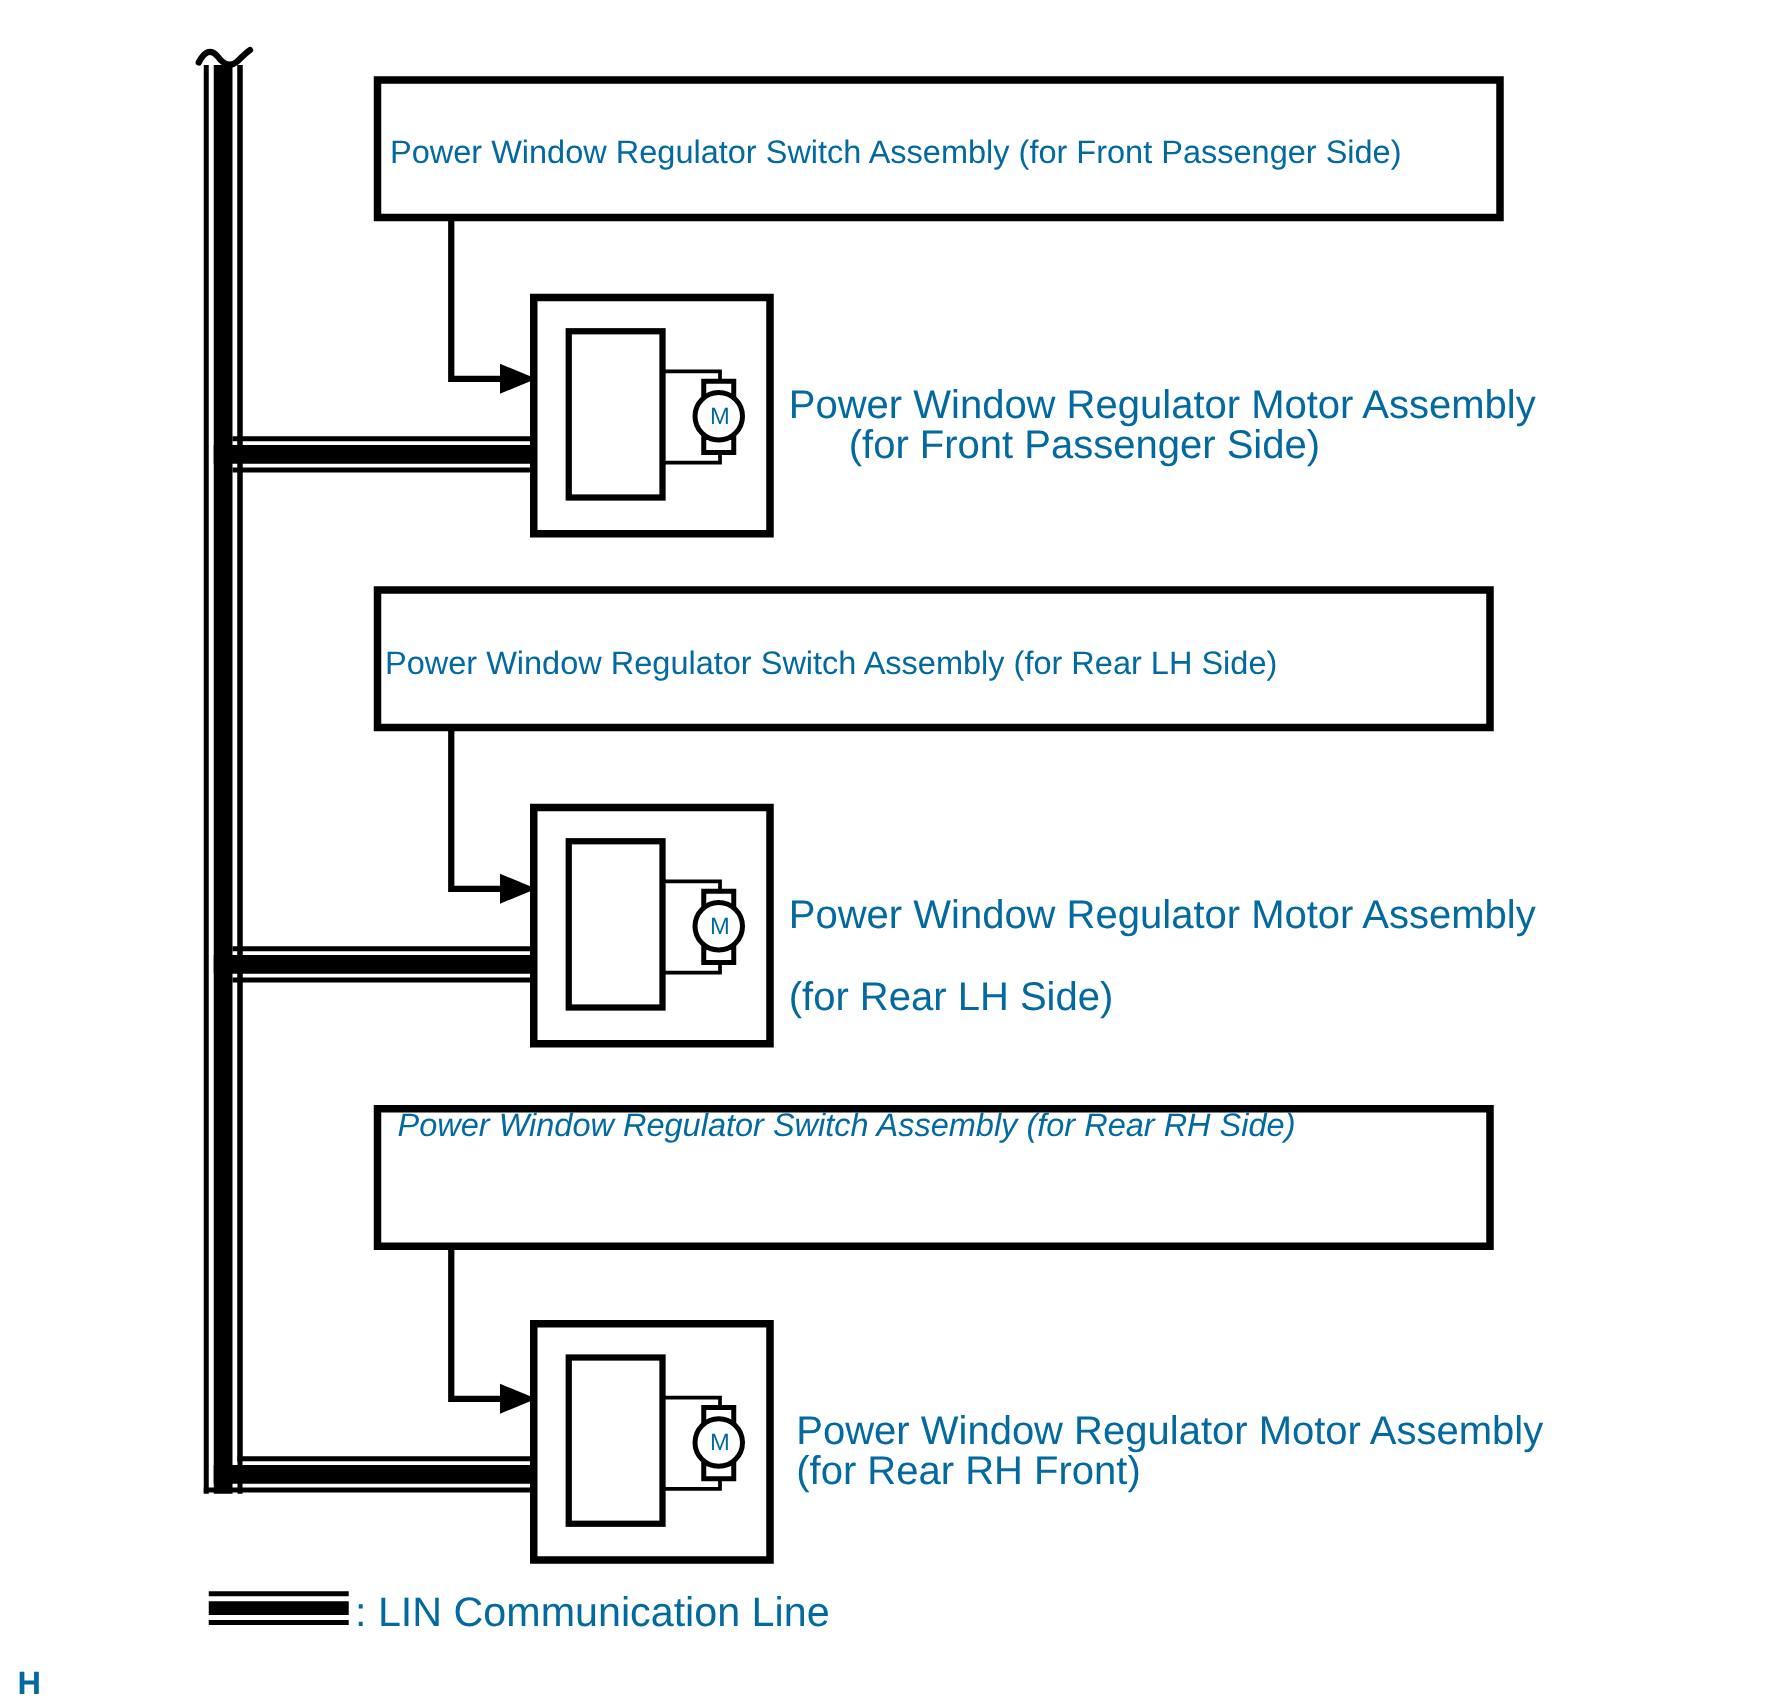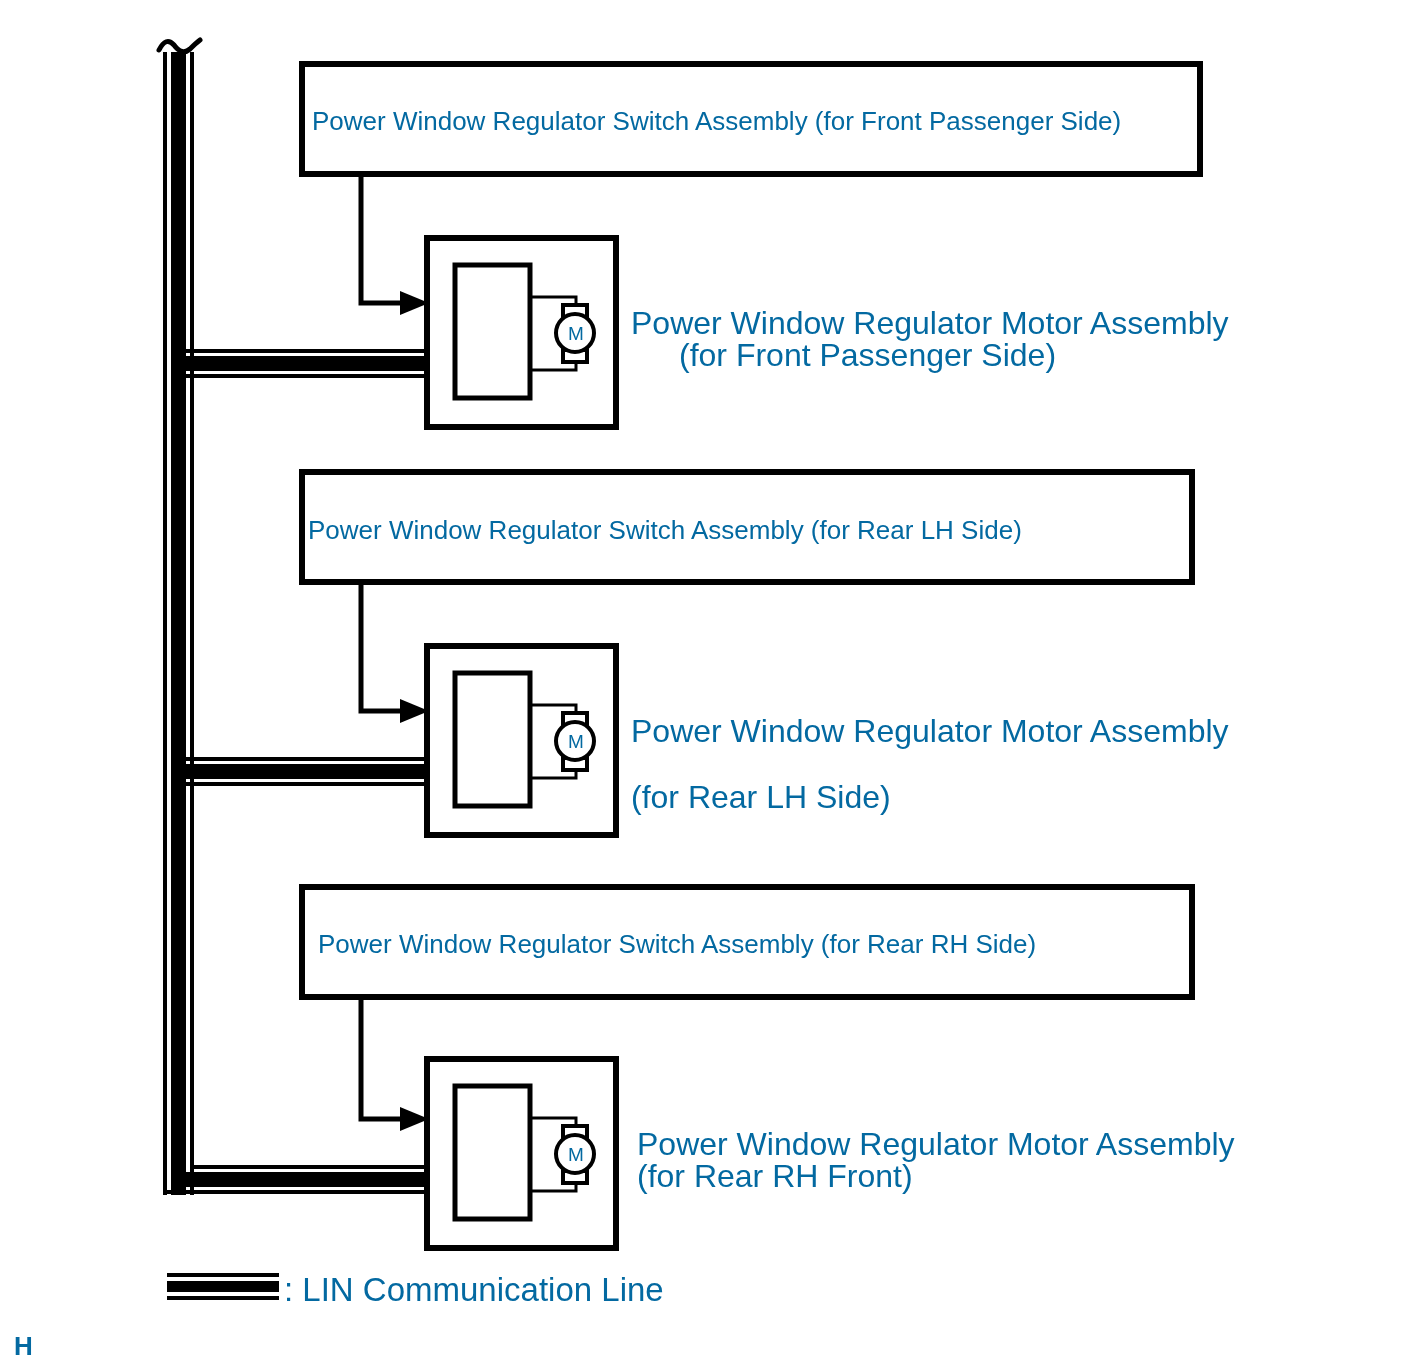--- a/index.html
+++ b/index.html
@@ -160,21 +160,21 @@
       <rect x="167" y="1296" width="112" height="4" fill="#000000"></rect>
     </g>
   </svg>
 
   <div class="txt motor-glyph-letter" style="left:568px; top:322px;">M</div>
   <div class="txt motor-glyph-letter" style="left:568px; top:730px;">M</div>
   <div class="txt motor-glyph-letter" style="left:568px; top:1143px;">M</div>
 
   <div class="txt switch-label" style="left:312px; top:105px;">Power Window Regulator Switch Assembly (for Front Passenger Side)</div>
   <div class="txt switch-label" style="left:308px; top:514px;text-align:center;">Power Window Regulator Switch Assembly (for Rear LH Side)</div>
-  <div class="txt switch-label" style="left:318px; top:928px;">Power Window Regulator Switch Assembly (for Rear RH Side)</div>
+  <div class="txt switch-label" style="left:318px; top:884px;font-style:italic;">Power Window Regulator Switch Assembly (for Rear RH Side)</div>
 
   <div class="txt motor-label" style="left:631px; top:303px;">Power Window Regulator Motor Assembly</div>
   <div class="txt motor-label" style="left:631px; top:335px;margin-left:48px;">(for Front Passenger Side)</div>
 
   <div class="txt motor-label" style="left:631px; top:711px;">Power Window Regulator Motor Assembly</div>
   <div class="txt motor-label" style="left:631px; top:777px;">(for Rear LH Side)</div>
 
   <div class="txt motor-label" style="left:637px; top:1124px;">Power Window Regulator Motor Assembly</div>
   <div class="txt motor-label" style="left:637px; top:1156px;">(for Rear RH Front)</div>
 

